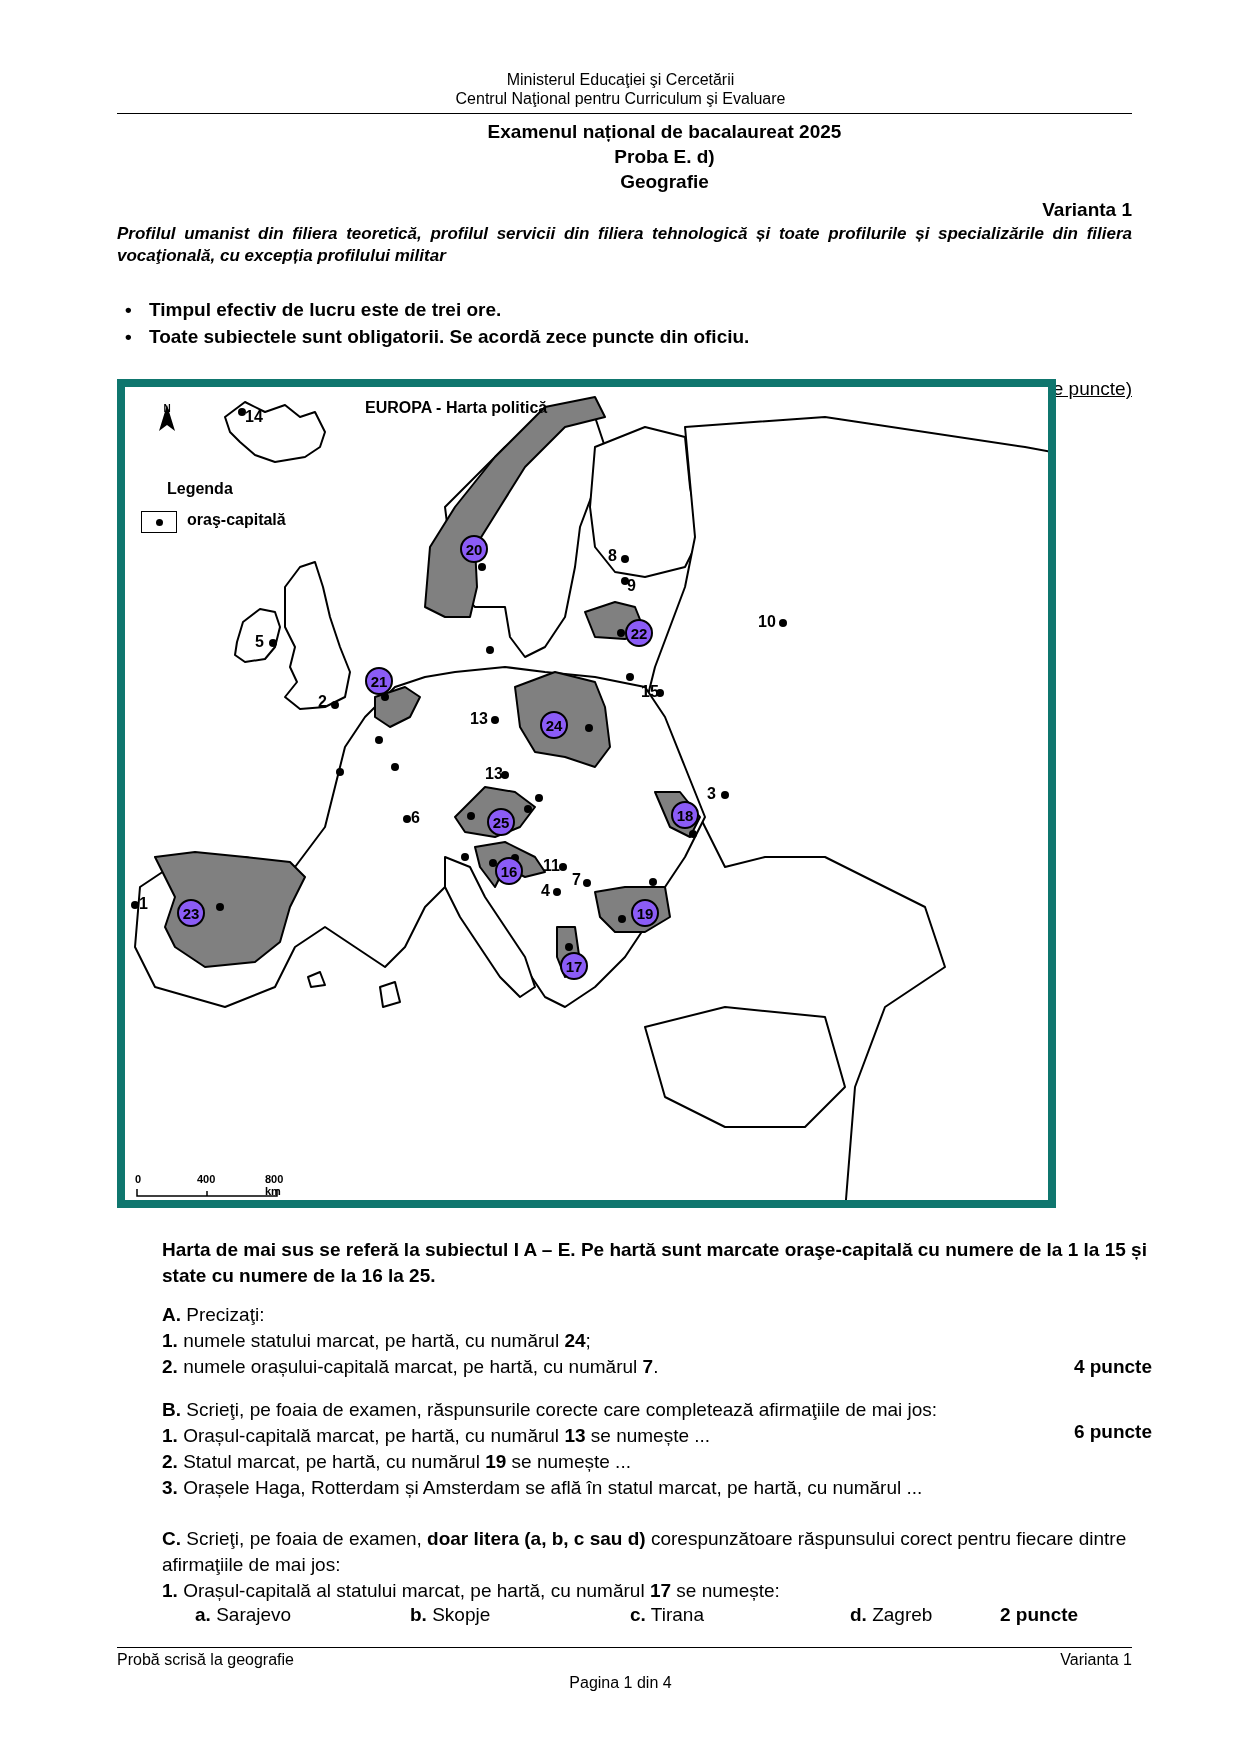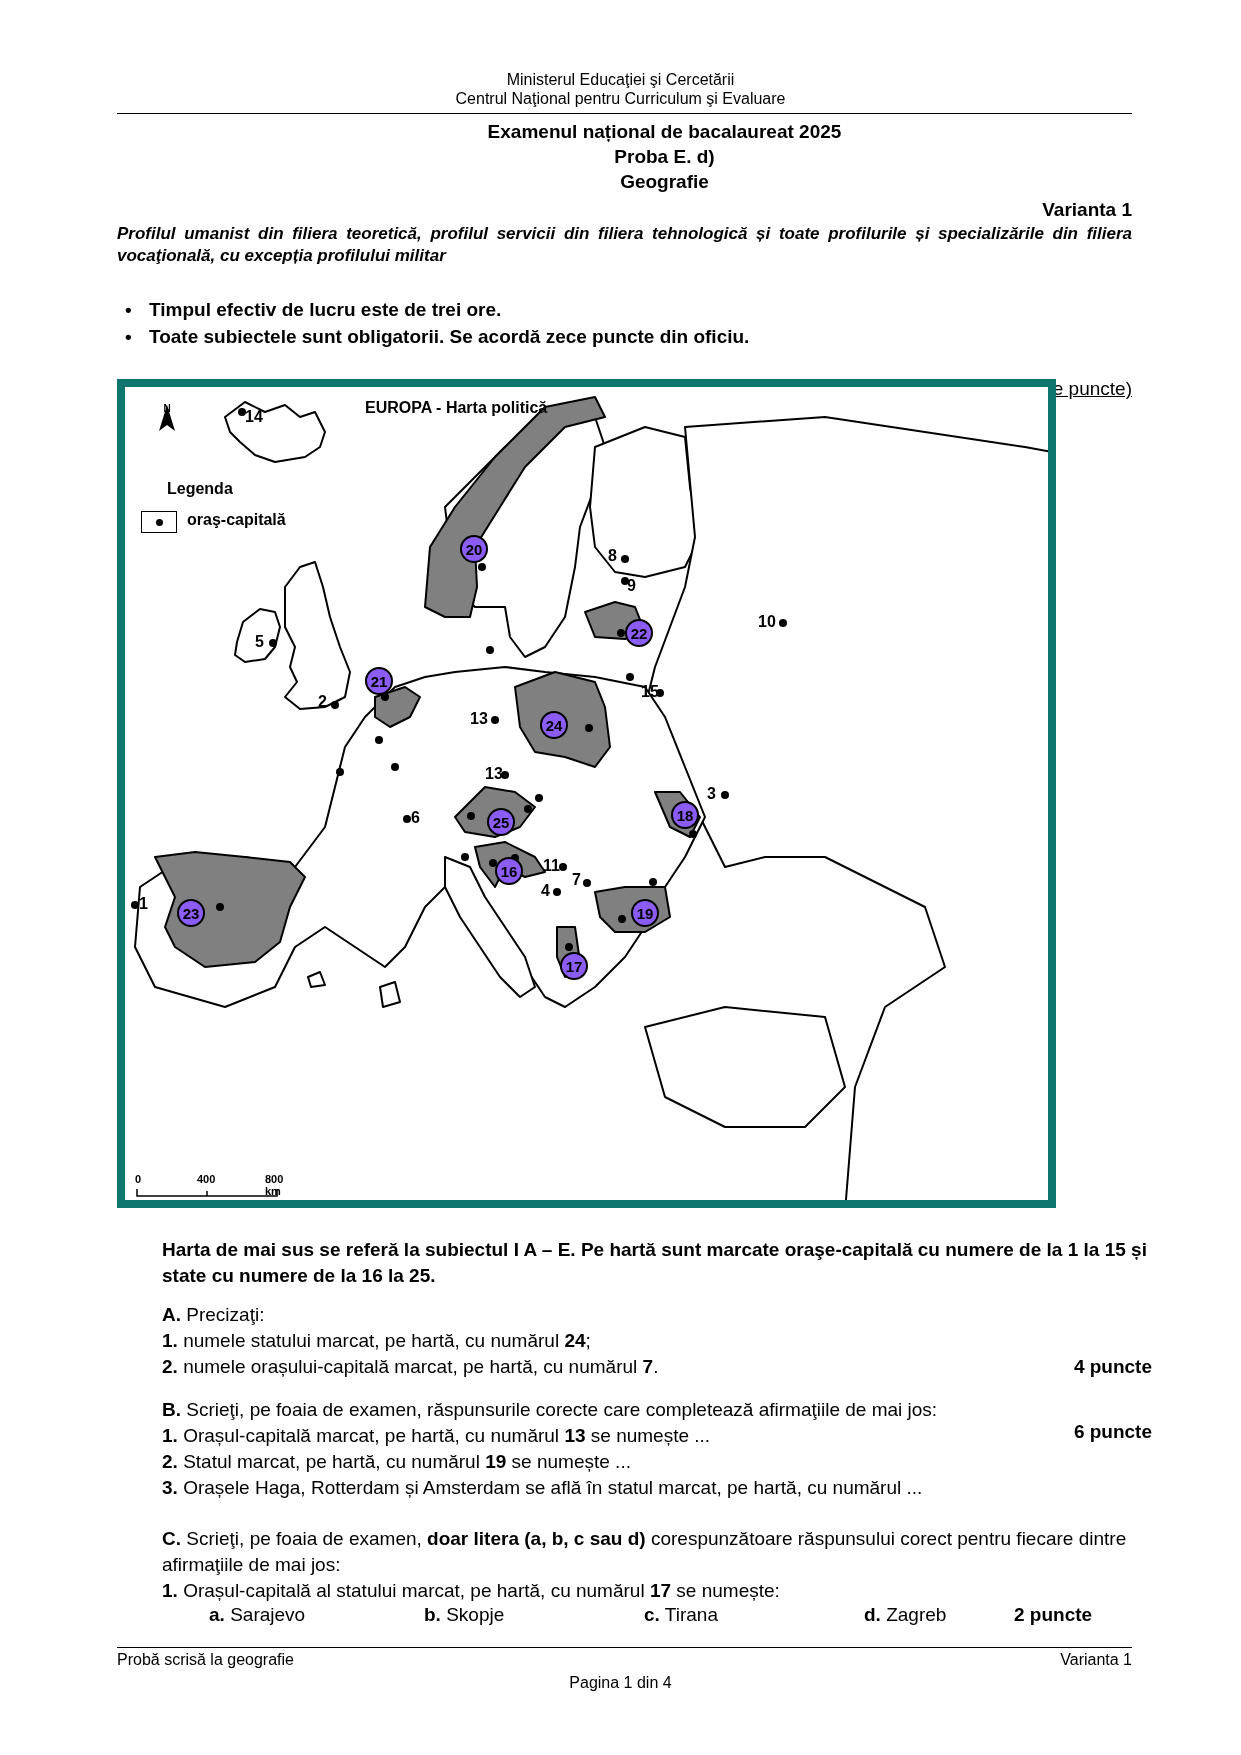--- a/index.html
+++ b/index.html
@@ -21,21 +21,21 @@
   .legend-box{left:16px;top:124px;width:36px;height:22px;border:1px solid #000;box-sizing:border-box;}
   .legend-dot{left:14px;top:7px;width:7px;height:7px;border-radius:50%;background:#000;}
   .legend-label{left:62px;top:124px;font-size:16px;font-weight:bold;}
   .north{left:30px;top:16px;width:24px;text-align:center;}
   .north-n{font-size:10px;font-weight:bold;}
   .scale{left:10px;top:800px;}
   .scale span{position:absolute;font-size:11px;font-weight:bold;top:-14px;}
   .body-text{left:117px;width:1015px;font-size:19px;line-height:26px;margin-left:45px;}
   .b{font-weight:bold;}
   .pts{font-weight:bold;}
-  .options{left:209px;width:900px;font-size:19px;display:flex;}
+  .options{left:195px;width:900px;font-size:19px;display:flex;}
   .footer-rule{left:117px;width:1015px;height:1px;background:#000;}
   .footer{left:117px;width:1015px;font-size:16px;display:flex;justify-content:space-between;}
   .pageno{left:0;width:1241px;text-align:center;font-size:16px;}
   .num{font-size:16px;font-weight:bold;}
   .circ{position:absolute;width:28px;height:28px;border:2px solid #000;border-radius:50%;background:#8b5cf6;font-size:15px;font-weight:bold;display:flex;align-items:center;justify-content:center;box-sizing:border-box;}
 </style>
 </head>
 <body>
 
 <div class="abs hdr-small" style="top:70px">Ministerul Educaţiei şi Cercetării</div>

